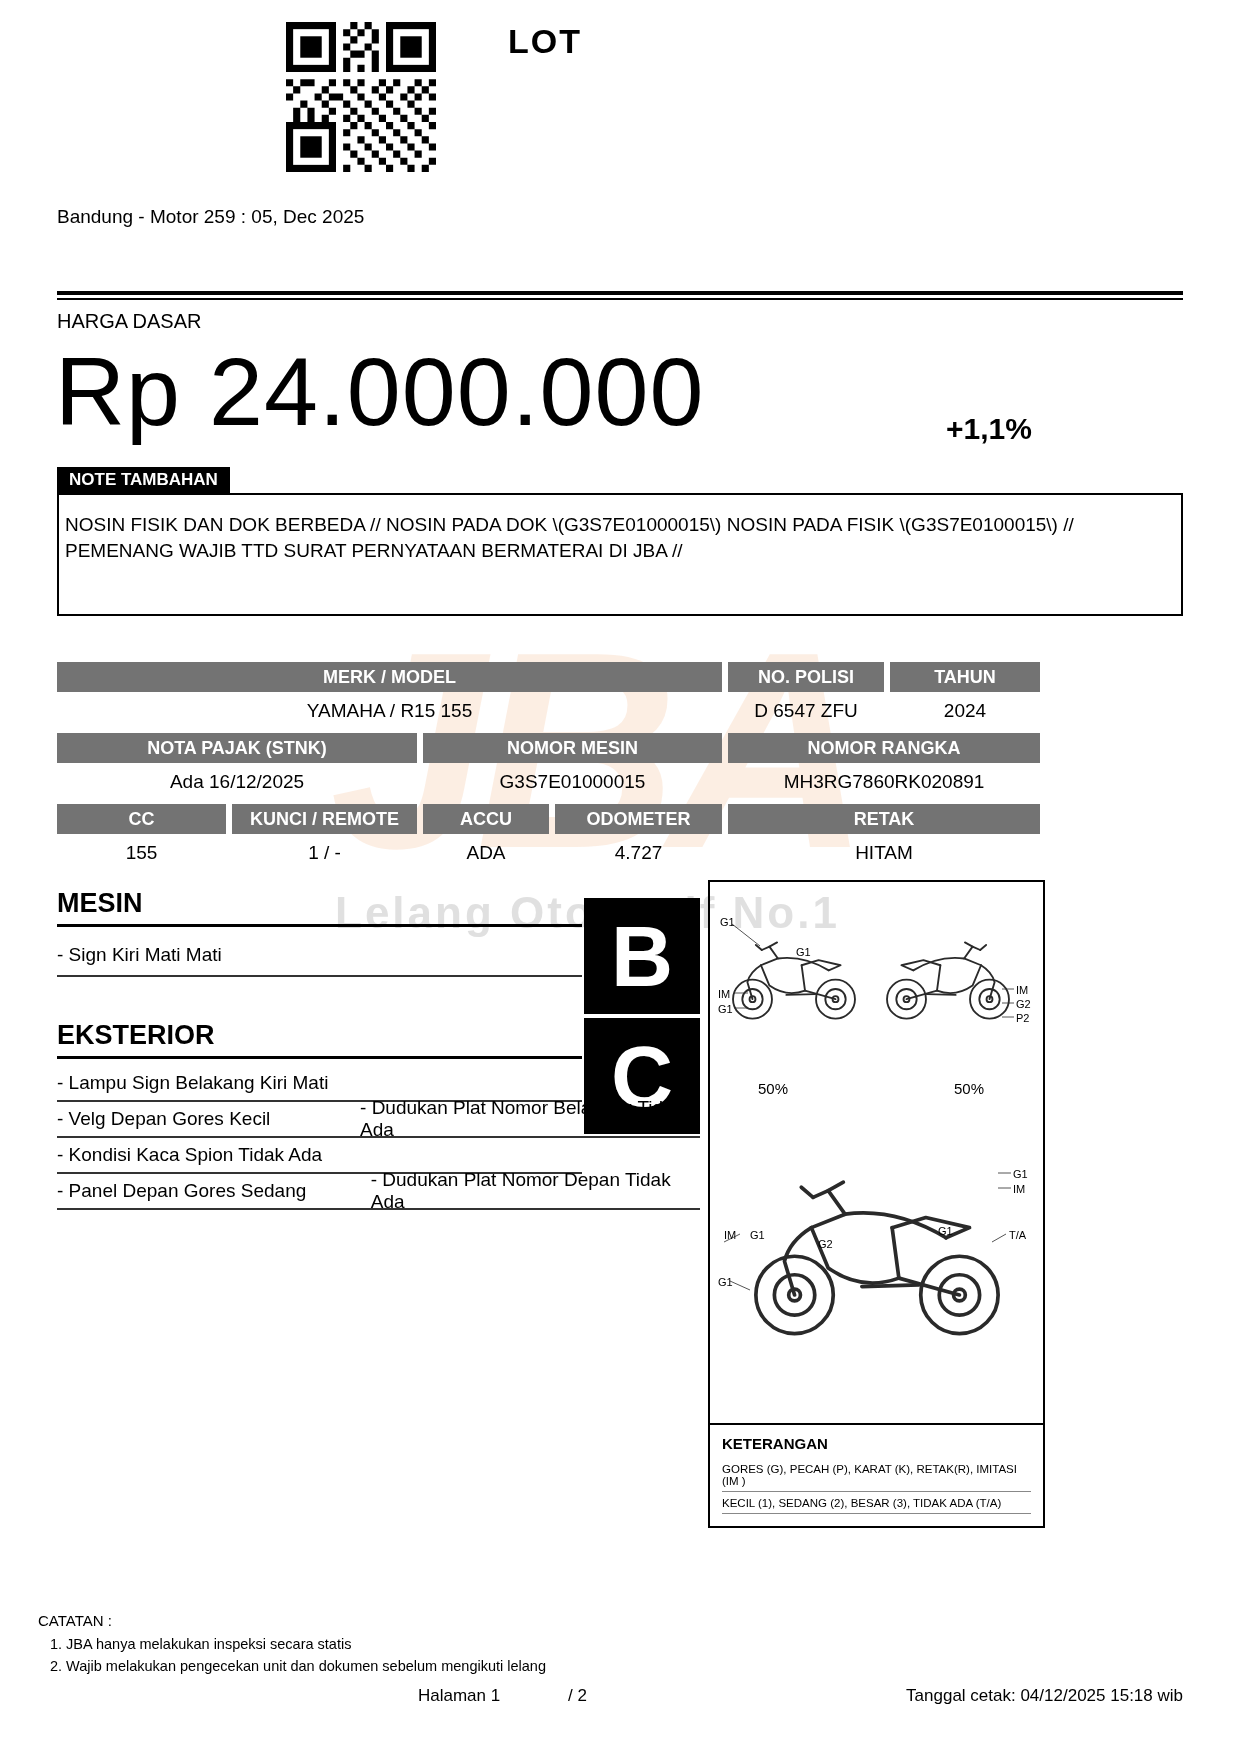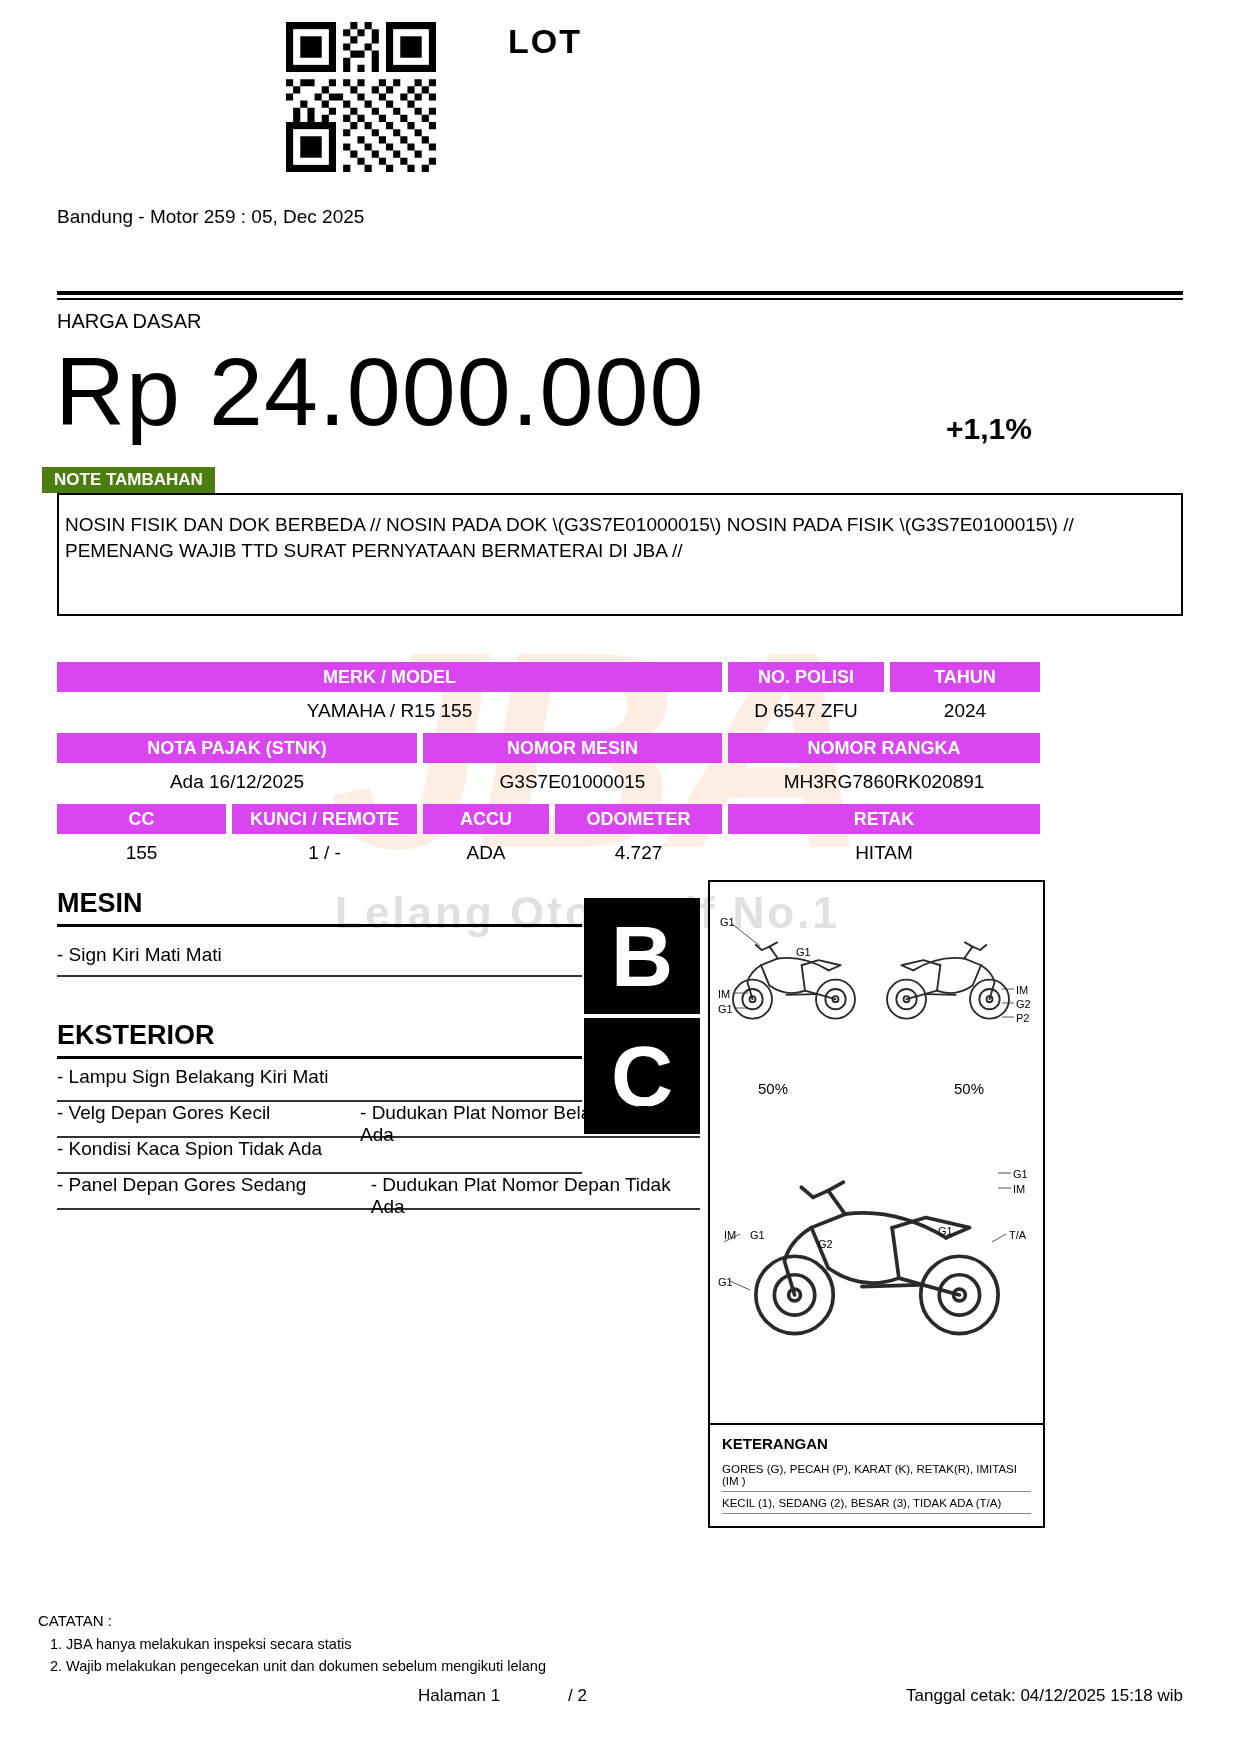--- a/index.html
+++ b/index.html
@@ -22,47 +22,47 @@
   .auction-info { position:absolute; left:57px; top:204px; font-size:19px; line-height:1.42; }
   .rule-thick { position:absolute; left:57px; top:291px; width:1126px; height:9px;
     border-top:4px solid #000; border-bottom:2px solid #000; }
 
   
   .harga-label { position:absolute; left:57px; top:310px; font-size:20px; }
   .price-amount { position:absolute; left:55px; top:336px; font-size:97px; letter-spacing:1px; }
   .price-change { position:absolute; left:946px; top:412px; font-size:30px; font-weight:bold; }
 
   
-  .note-label { position:absolute; left:42px; top:467px; background:#4d7c0f; color:#fff;
+  .note-label { position:absolute; left:57px; top:467px; background:#000000; color:#fff;
     font-weight:bold; font-size:17px; padding:3px 12px; }
   .note-box { position:absolute; left:57px; top:493px; width:1126px; height:123px;
     border:2px solid #000; font-size:19px; line-height:1.38; padding:17px 6px; }
 
   
   .tbl { position:absolute; left:57px; top:662px; width:983px; }
   .trow { display:flex; gap:6px; }
-  .hcell { background:#d946ef; color:#fff; font-weight:bold; font-size:18px; text-align:center; padding:5px 0 4px; }
+  .hcell { background:#737373; color:#fff; font-weight:bold; font-size:18px; text-align:center; padding:5px 0 4px; }
   .vcell { font-size:19px; text-align:center; padding:8px 0 11px; }
   .w665{width:665px} .w156{width:156px} .w150{width:150px}
   .w360{width:360px} .w299{width:299px} .w312{width:312px}
   .w169{width:169px} .w185{width:185px} .w126{width:126px} .w167{width:167px}
 
   
   .sec-title { position:absolute; left:57px; font-size:27px; font-weight:bold; }
   .t-mesin { top:888px; } .t-eks { top:1020px; }
   .sec-rule { position:absolute; left:57px; width:525px; border-top:3px solid #000; }
   .r-mesin { top:924px; } .r-eks { top:1056px; }
   .grade-box { position:absolute; width:116px; height:116px; background:#000; color:#fff;
     font-size:86px; font-weight:bold; display:flex; align-items:center; justify-content:center; left:584px; }
   .g-mesin { top:898px; } .g-eks { top:1018px; }
   .mesin-item { position:absolute; left:57px; top:944px; font-size:19px; }
   .mesin-item-rule { position:absolute; left:57px; top:975px; width:525px; border-top:2px solid #333; }
   .eks-rows { position:absolute; left:57px; top:1066px; }
   .eks-row { position:relative; width:643px; height:36px; border-bottom:2px solid #333;
-    display:flex; align-items:flex-start; }
+    display:flex; align-items:center; }
   .eks-row.narrow { width:525px; }
   .eks-left { width:322px; font-size:19px; }
   .eks-right { font-size:19px; }
 
   
   .diagram-box { position:absolute; left:708px; top:880px; width:337px; height:648px; border:2px solid #000; }
   .bike { position:absolute; }
   .bike-tl { left:12px; top:44px; width:144px; height:98px; }
   .bike-tr { left:166px; top:44px; width:144px; height:98px; }
   .bike-b  { left:24px; top:268px; width:286px; height:194px; }

